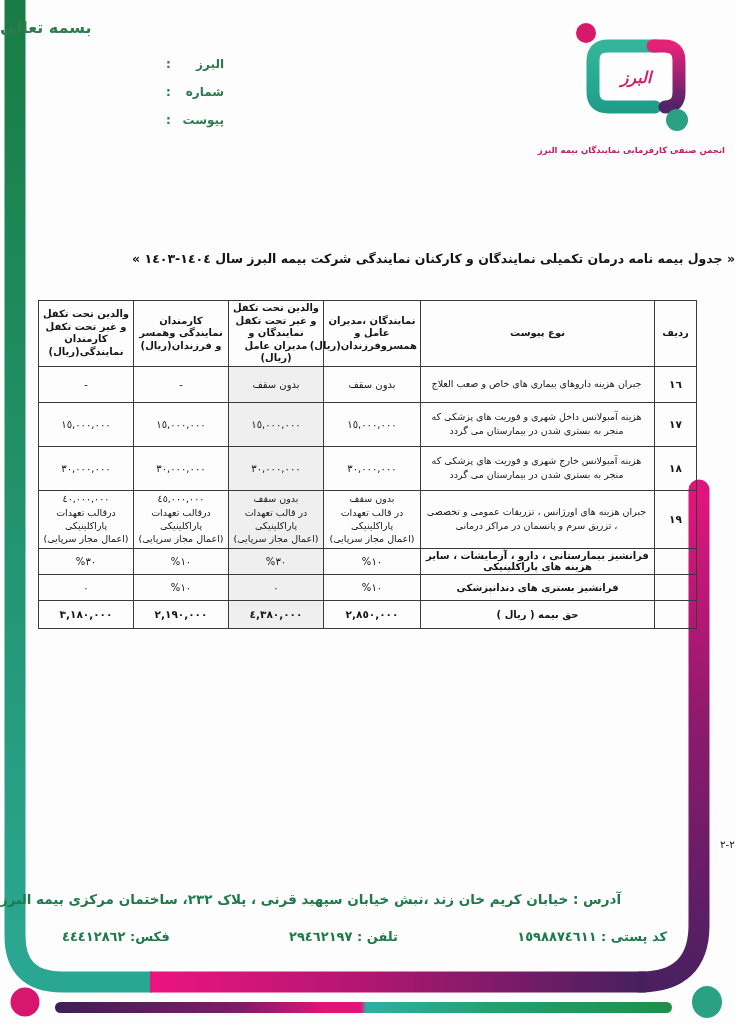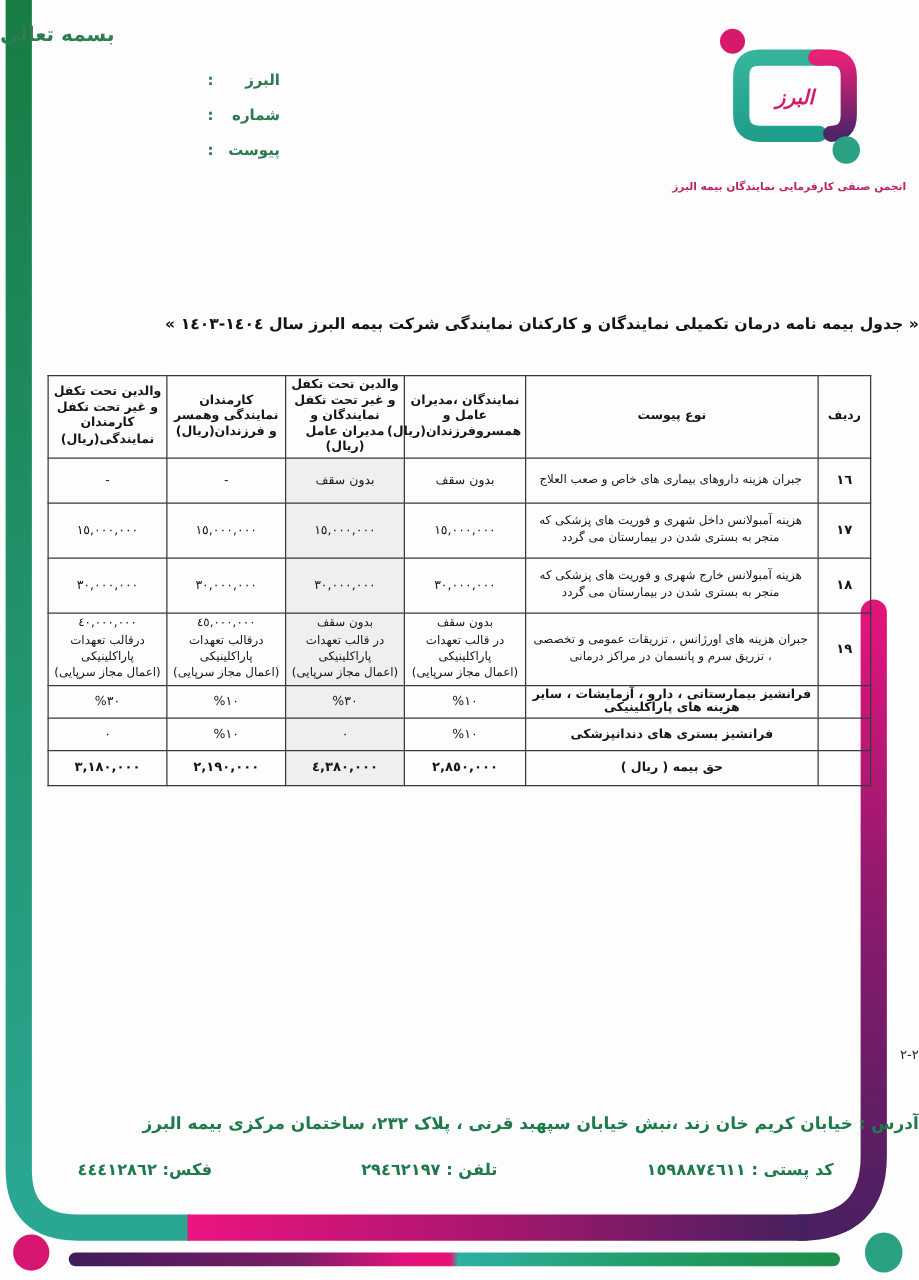--- a/index.html
+++ b/index.html
@@ -25,21 +25,21 @@
   .cov{text-align:center;font-size:9.5px !important;padding-right:5px !important;line-height:1.5;margin-left:24px;}
   .no{font-size:10.5px !important;font-weight:bold;}
   .ml{white-space:pre-line;font-size:9.5px !important;line-height:1.4;}
   .g{background:#efefef;}
   .lbl{font-weight:bold;font-size:10px !important;}
   .premium td{font-weight:bold;font-size:10.5px;margin-left:40px;}
   tr.hh{height:54px} tr.h36{height:36px} tr.h44{height:44px} tr.h58{height:58px}
   tr.h26{height:26px} tr.h28{height:28px}
   .pagenum{position:absolute;top:838px;left:0;right:0;text-align:right;
            font-size:10.5px;color:#222;}
-  .addr{position:absolute;top:891px;left:0;right:0;text-align:right;
+  .addr{position:absolute;top:891px;left:0;right:0;text-align:left;
         font-weight:bold;font-size:13.5px;color:#1e7a4a;}
   .contacts{position:absolute;top:929px;left:62px;right:68px;display:flex;
             justify-content:space-between;font-weight:bold;font-size:13px;
             color:#1e7a4a;direction:rtl;}
 </style>
 </head>
 <body>
 
 <div class="page">
 

